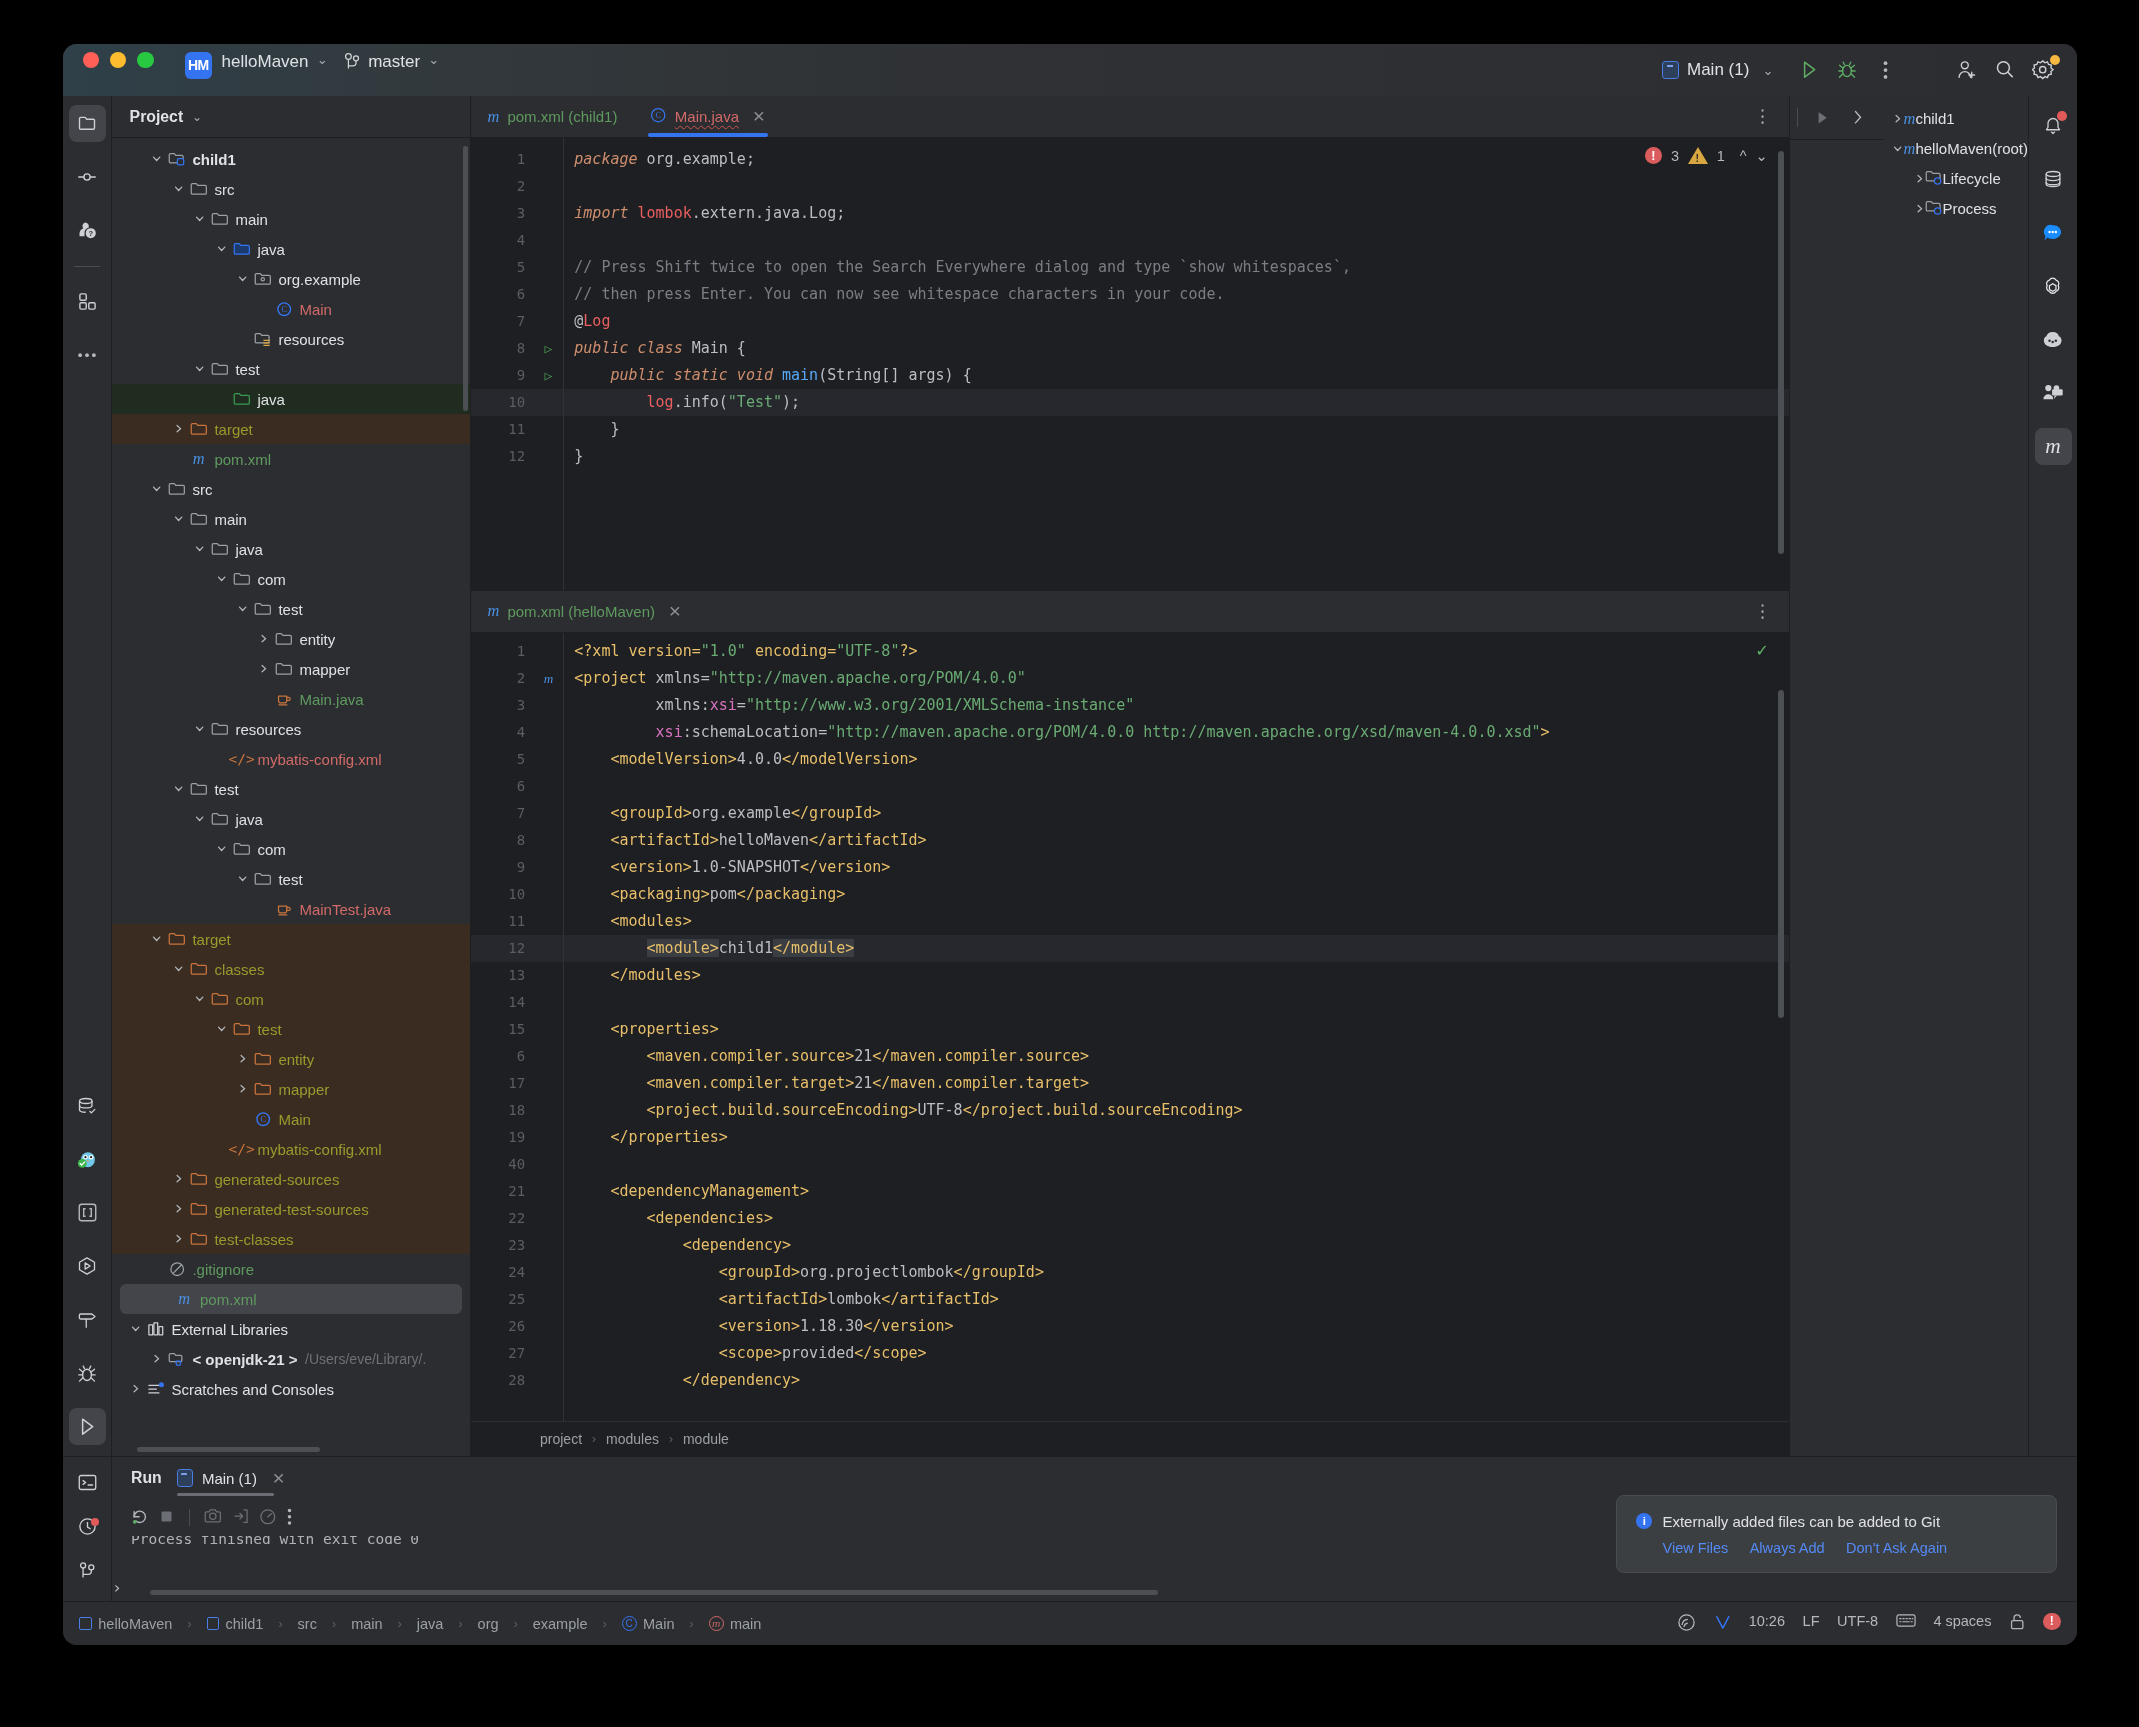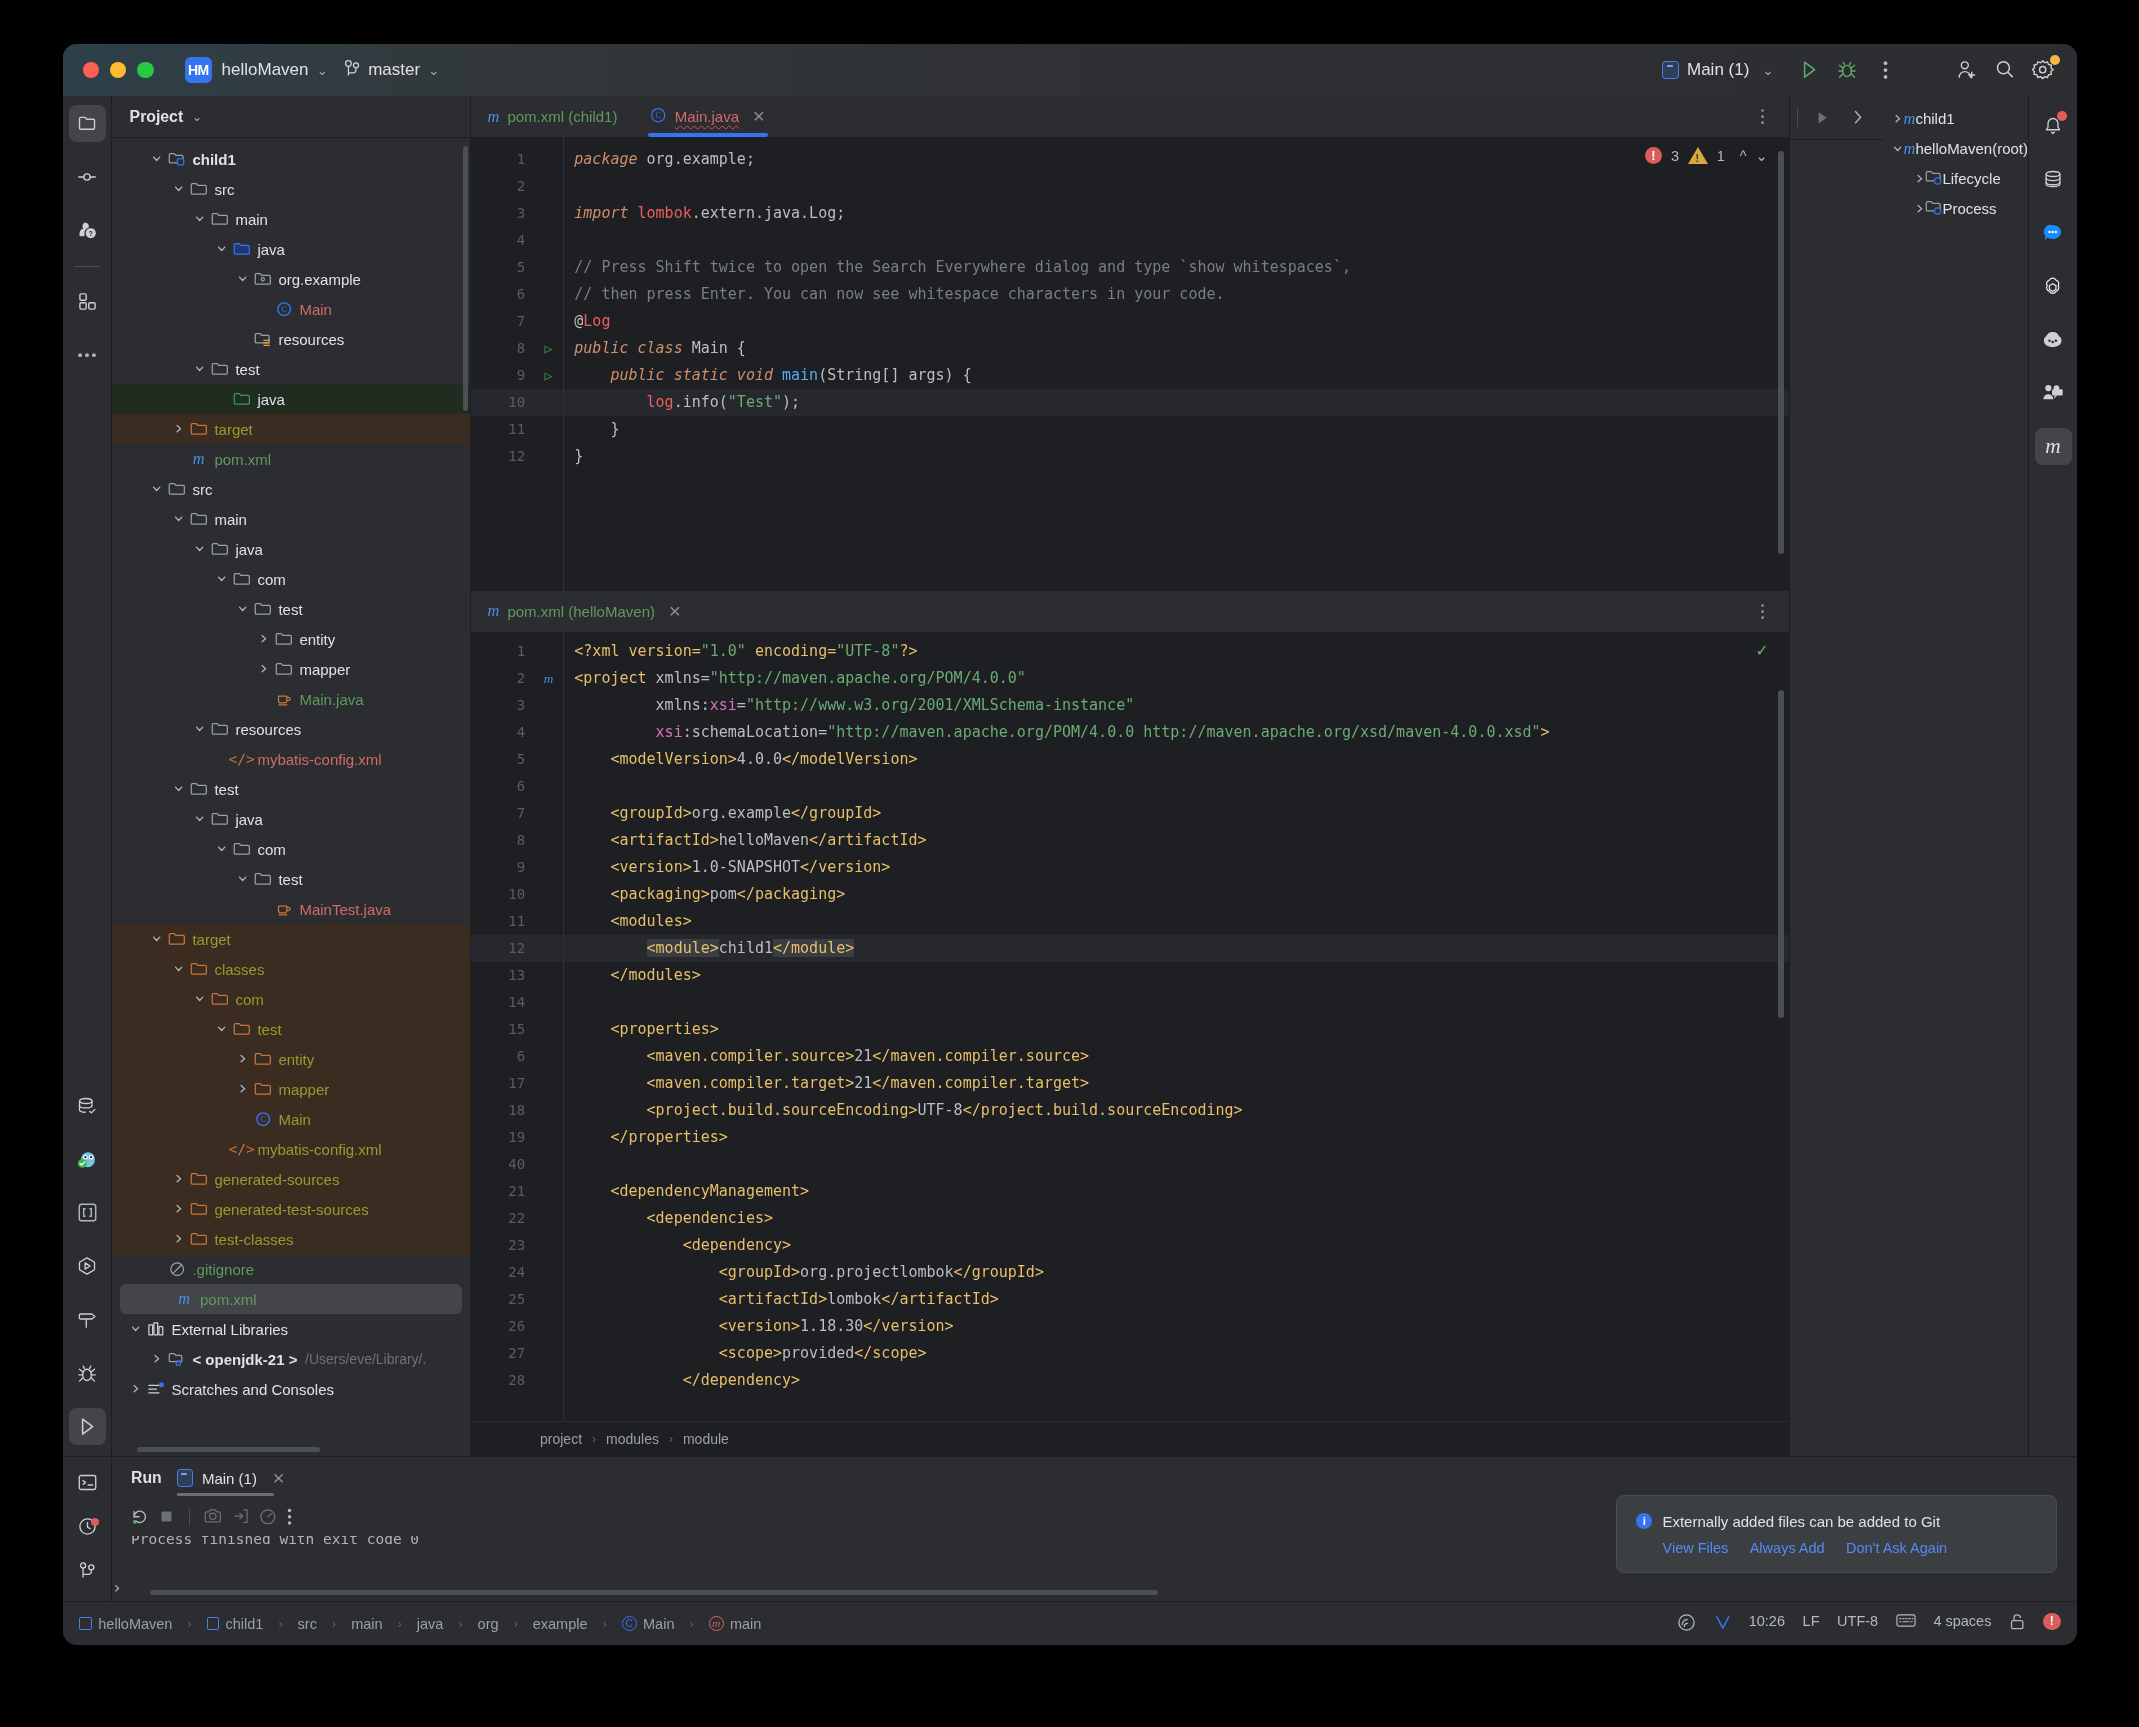--- a/index.html
+++ b/index.html
@@ -16,21 +16,21 @@
     border-radius: 14px;
     overflow: hidden;
     display: flex; flex-direction: column;
     box-shadow: 0 6.3px 25px rgba(0,0,0,.7);
   }
 
   
   .titlebar {
     height: 52px; flex: 0 0 52px;
     background: linear-gradient(90deg,#2f4048 0%, #32393d 18%, #2f3134 45%, #2b2d30 100%);
-    display: flex; align-items: center; padding: 8px 15px;
+    display: flex; padding: 8px 15px;
     position: relative;
   }
   .lights { display: flex; gap: 10.7px; margin-left: 5px; margin-right: 31.5px; }
   .light { width: 16.4px; height: 16.4px; border-radius: 50%; }
   .l-red { background: #ff5f57; } .l-yel { background: #febc2e; } .l-grn { background: #28c840; }
   .proj-badge {
     width: 26.5px; height: 26.5px; border-radius: 5.7px; background: #3574f0;
     color: #fff; font-size: 14px; font-weight: bold; letter-spacing: -0.6px;
     display: flex; align-items: center; justify-content: center; margin-right: 10px;
   }

